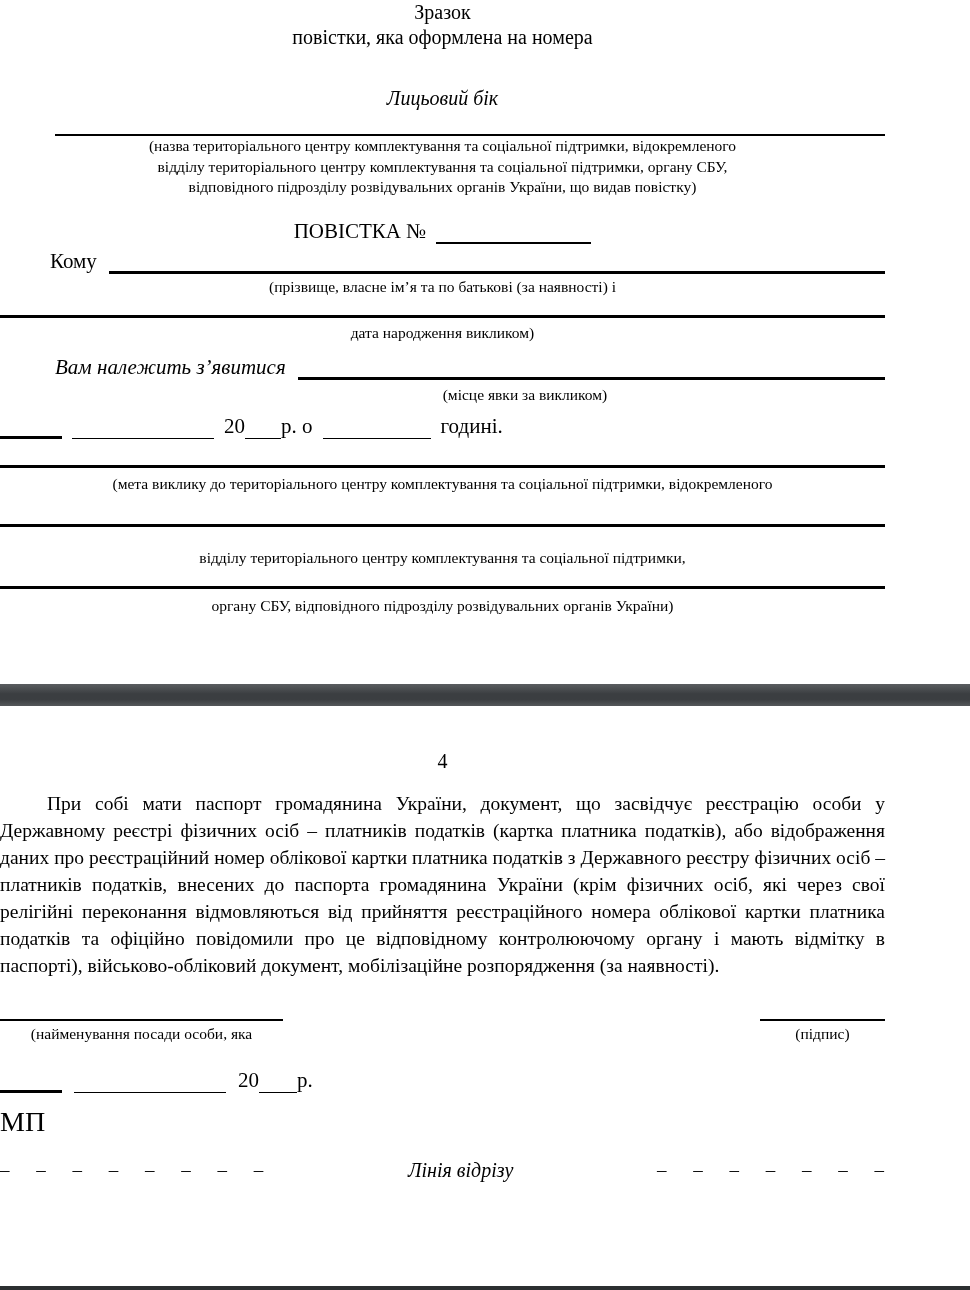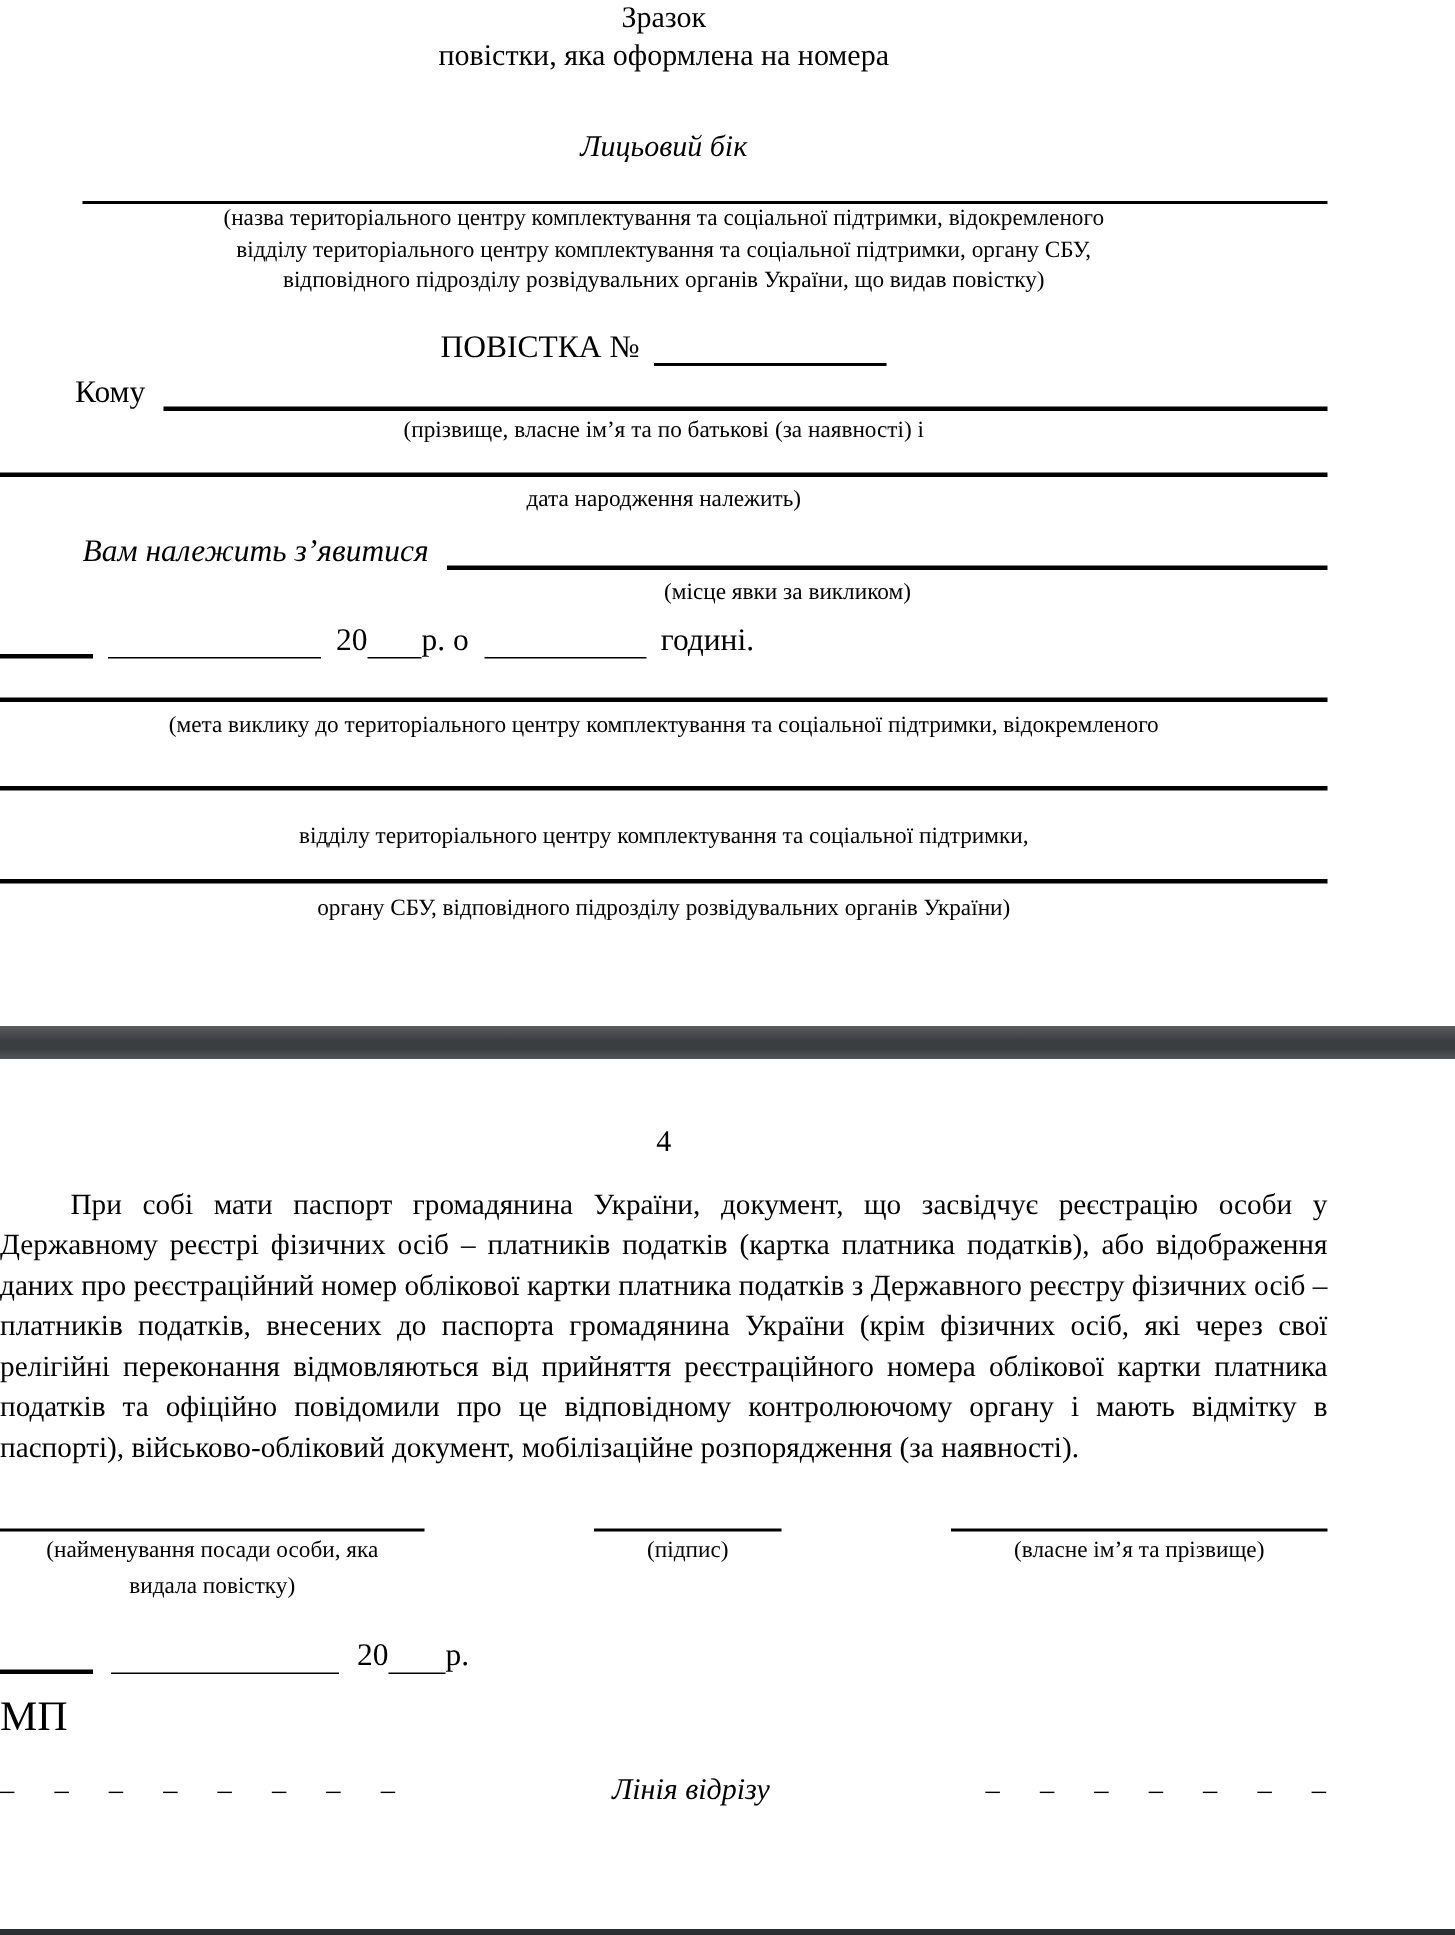--- a/index.html
+++ b/index.html
@@ -155,21 +155,21 @@
     <span class="blank"></span>
   </div>
 
   <div class="row komu-row">
     <span class="label">Кому</span>
     <span class="blank grow"></span>
   </div>
   <div class="caption cap-name">(прізвище, власне ім’я та по батькові (за наявності) і</div>
 
   <div class="rule rule-full-1"></div>
-  <div class="caption cap-birth">дата народження належить)</div>
+  <div class="caption cap-birth">дата народження викликом)</div>
 
   <div class="row appear-row">
     <span class="label">Вам належить з’явитися</span>
     <span class="blank grow"></span>
   </div>
   <div class="caption cap-place">(місце явки за викликом)</div>
 
   <div class="row date-row">
     <span class="blank blank-thick b1"></span>
     <span class="blank blank-thin b2"></span>
@@ -194,29 +194,24 @@
 
 <div class="page page2">
   <div class="center page-number">4</div>
 
   <div class="body-par">При собі мати паспорт громадянина України, документ, що засвідчує реєстрацію особи у Державному реєстрі фізичних осіб – платників податків (картка платника податків), або відображення даних про реєстраційний номер облікової картки платника податків з Державного реєстру фізичних осіб – платників податків, внесених до паспорта громадянина України (крім фізичних осіб, які через свої релігійні переконання відмовляються від прийняття реєстраційного номера облікової картки платника податків та офіційно повідомили про це відповідному контролюючому органу і мають відмітку в паспорті), військово-обліковий документ, мобілізаційне розпорядження (за наявності).</div>
 
   <div class="sig-row">
     <div class="sig-col sig-position">
       <div class="sigline"></div>
       <div class="caption">(найменування посади особи, яка</div>
-      <div class="caption">видала повістку)</div>
     </div>
     <div class="sig-col sig-sign">
       <div class="sigline"></div>
       <div class="caption">(підпис)</div>
-    </div>
-    <div class="sig-col sig-name">
-      <div class="sigline"></div>
-      <div class="caption">(власне ім’я та прізвище)</div>
     </div>
   </div>
 
   <div class="row date-row date-row2">
     <span class="blank blank-thick b1"></span>
     <span class="blank blank-thin b2"></span>
     <span class="txt">20</span>
     <span class="blank blank-thin b3"></span>
     <span class="txt">р.</span>
   </div>

